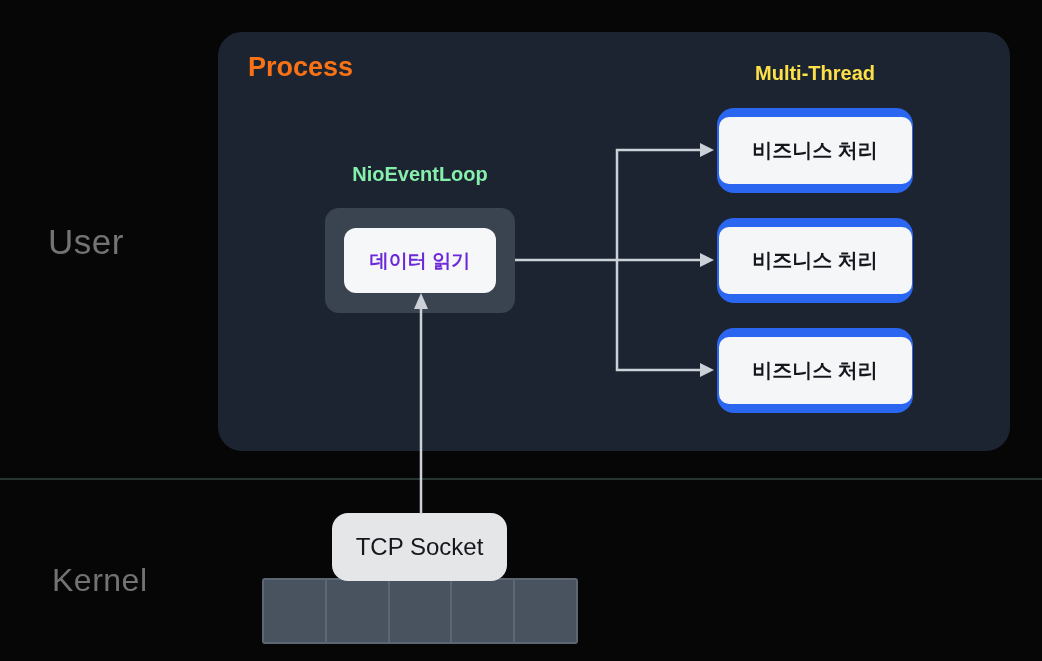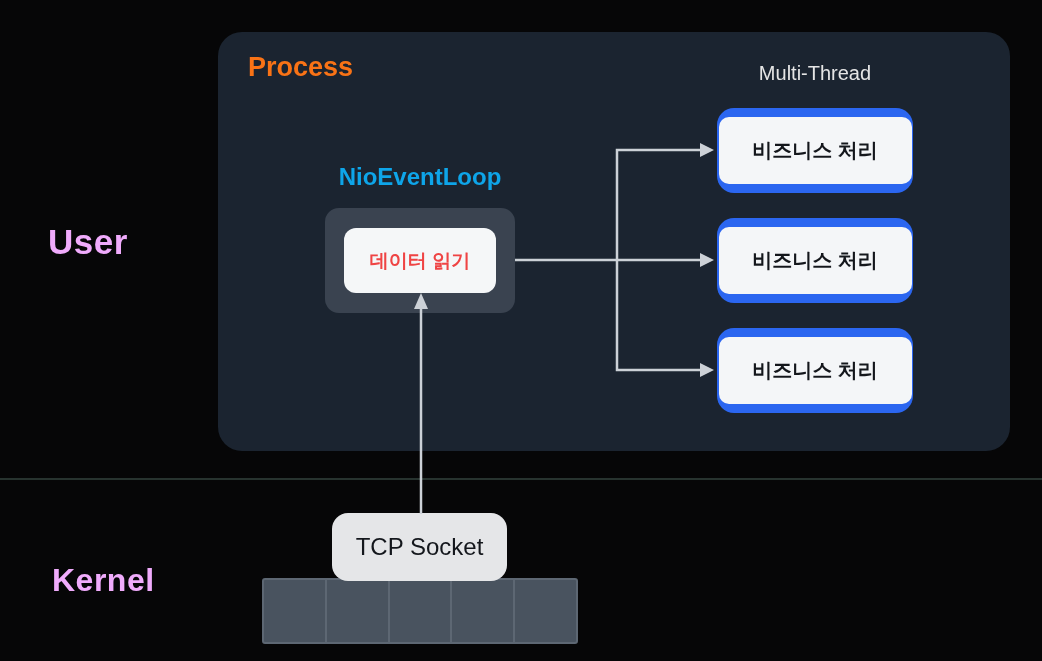--- a/index.html
+++ b/index.html
@@ -11,22 +11,22 @@
   .canvas {
     position: relative;
     width: 1042px;
     height: 661px;
     background: #060607;
     overflow: hidden;
   }
   
   .region-label {
     position: absolute;
-    color: #f0abfc;
-    font-weight: bold;
+    color: #737373;
+    font-weight: normal;
     letter-spacing: 0.5px;
   }
   .user-label   { left: 48px;  top: 222px; font-size: 35px; }
   .kernel-label { left: 52px;  top: 562px; font-size: 32px; }
 
   
   .divider {
     position: absolute;
     left: 0; top: 478px;
     width: 1042px; height: 2px;
@@ -48,55 +48,55 @@
     font-weight: bold;
     color: #f97316;
   }
 
   
   .nio-title {
     position: absolute;
     left: 107px; top: 131px;
     width: 190px;
     text-align: center;
-    color: #0ea5e9;
-    font-size: 24px;
+    color: #86efac;
+    font-size: 20px;
     font-weight: bold;
   }
   .nio-container {
     position: absolute;
     left: 107px; top: 176px;
     width: 190px; height: 105px;
     background: #3a4350;
     border-radius: 14px;
     display: flex;
     align-items: center;
     justify-content: center;
   }
   .nio-task {
     width: 152px; height: 65px;
     background: #f5f7f8;
     border-radius: 12px;
     display: flex;
     align-items: center;
     justify-content: center;
-    color: #ef4444;
+    color: #6d28d9;
     font-size: 19px;
     font-weight: bold;
   }
 
   
   .mt-title {
     position: absolute;
     left: 499px; top: 30px;
     width: 196px;
     text-align: center;
-    color: #e5e5e5;
+    color: #fde047;
     font-size: 20px;
-    font-weight: normal;
+    font-weight: bold;
   }
   .worker {
     position: absolute;
     left: 499px;
     width: 196px; height: 85px;
     background: #2b66f0;
     border-radius: 17px;
     padding: 0;
     box-sizing: border-box;
     display: flex;

